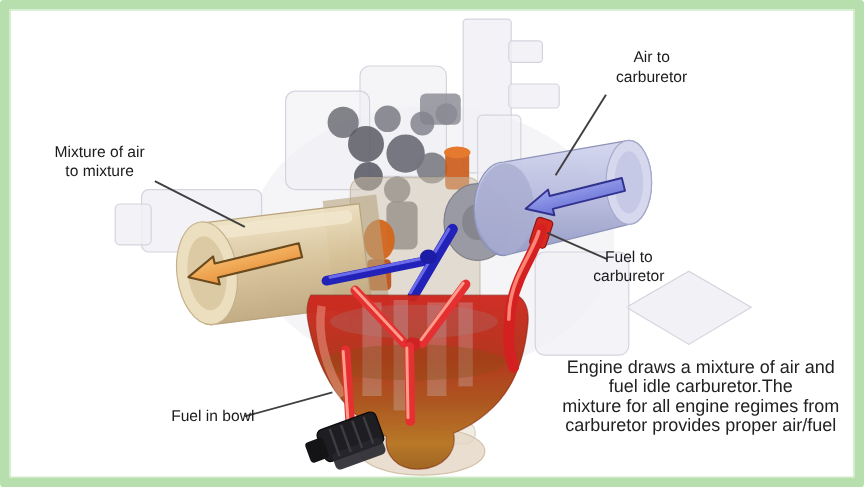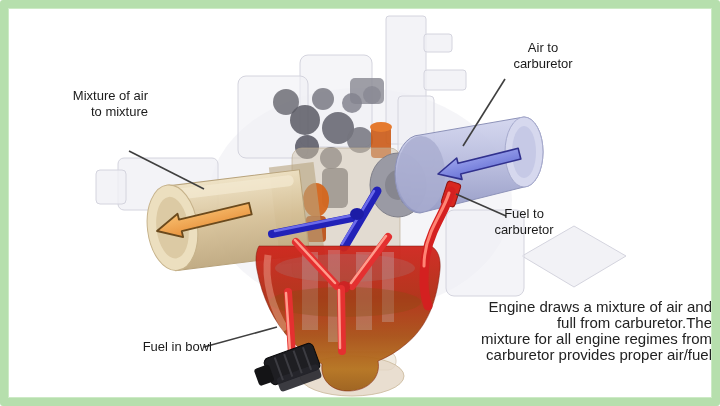--- a/index.html
+++ b/index.html
@@ -4,26 +4,26 @@
 <style>
   html,body{margin:0;padding:0;}
   body{width:720px;height:406px;position:relative;background:#ffffff;overflow:hidden;
        font-family:"Liberation Sans",sans-serif;}
   .stage{position:absolute;inset:0;background:#ffffff;}
   svg.art{position:absolute;left:0;top:0;z-index:1;}
   .green-frame{position:absolute;inset:0;border:8px solid #b6dfad;border-radius:3px;
        box-shadow:inset 0 0 0 1px #cdeac6, inset 0 0 0 -1px #9fd295;z-index:9;pointer-events:none;}
   .lbl{position:absolute;z-index:5;font-size:13px;line-height:16px;color:#1b1b1b;text-align:center;}
   .lbl div{white-space:nowrap;}
-  #lbl-mixture{left:18px;top:88px;width:130px;text-align:right;}
+  #lbl-mixture{left:18px;top:119px;width:130px;}
   #lbl-air{left:484px;top:40px;width:118px;}
   #lbl-fuel-supply{left:468px;top:206px;width:112px;}
   #lbl-bowl{left:112px;top:339px;width:100px;text-align:right;}
   #desc{position:absolute;left:456px;top:299px;width:256px;z-index:5;
-        font-size:15px;line-height:16px;color:#222;text-align:right;}
+        font-size:15px;line-height:16px;color:#222;text-align:center;}
   #desc div{white-space:nowrap;}
 </style>
 </head>
 <body>
 
 <div class="stage">
 
   <svg class="art" width="720" height="406" viewBox="0 0 720 406">
     <defs>
       <linearGradient id="tanGrad" x1="0" y1="0" x2="0" y2="1">
@@ -195,19 +195,19 @@
     <div>Fuel to</div>
     <div>carburetor</div>
   </div>
 
   <div class="lbl" id="lbl-bowl">
     <div>Fuel in bowl</div>
   </div>
 
   <div id="desc">
     <div>Engine draws a mixture of air and</div>
-    <div>full from carburetor.The</div>
+    <div>fuel idle carburetor.The</div>
     <div>mixture for all engine regimes from</div>
     <div>carburetor provides proper air/fuel</div>
   </div>
 
   <div class="green-frame"></div>
 </div>
 
 </body></html>

